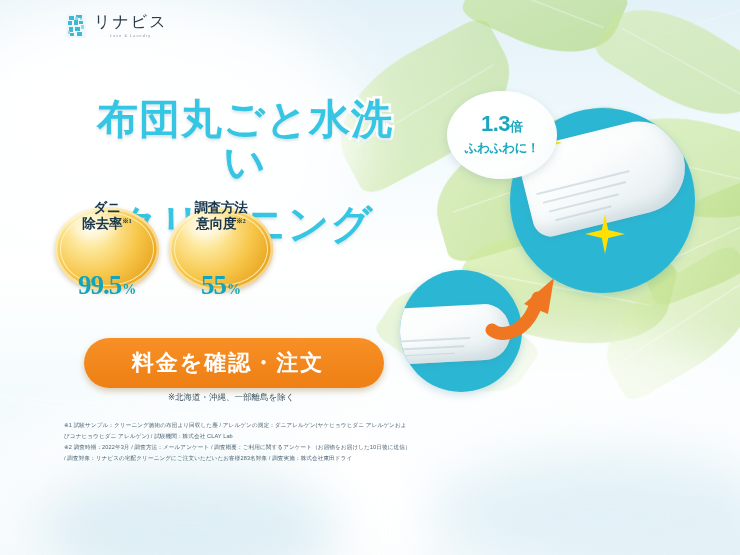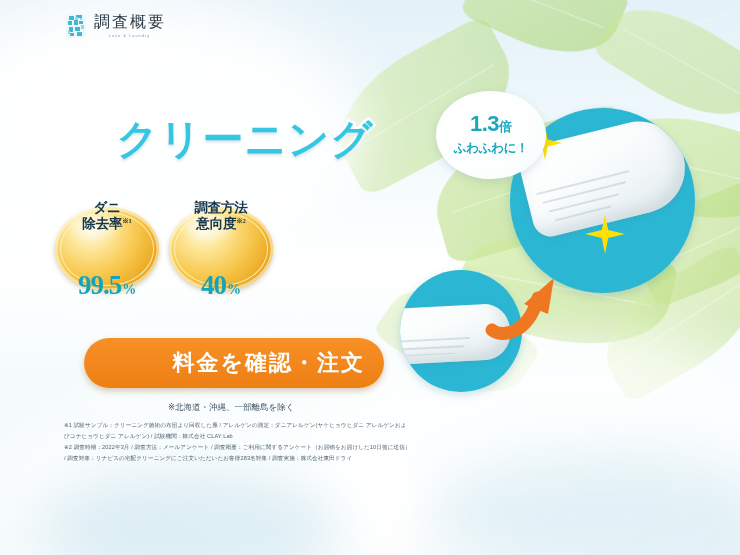--- a/index.html
+++ b/index.html
@@ -70,45 +70,45 @@
   
   #cta{position:absolute;left:84px;top:338px;width:300px;height:50px;
     border-radius:26px;background:linear-gradient(180deg,#f79026 0%,#ee7f14 100%);
     box-shadow:0 3px 6px rgba(150,95,25,.32);display:flex;align-items:center;
     cursor:pointer;border:none;padding:0;}
   #cta .freebox{position:relative;margin-left:12px;width:54px;height:38px;background:#fff;
     border-radius:7px;display:flex;flex-direction:column;align-items:center;
     justify-content:center;line-height:1.0;}
   #cta .freebox span{font-size:15px;font-weight:700;color:#1d2b36;letter-spacing:.5px;}
   #cta .freebox .ast{position:absolute;right:2px;bottom:0px;font-size:5px;color:#8d9aa3;}
-  #cta .label{flex:1;text-align:right;color:#fff;font-size:22px;font-weight:700;
-    letter-spacing:2px;padding-right:19px;}
-
-  
-  #bubble{position:absolute;left:436px;top:91px;width:110px;height:88px;border-radius:50%;
+  #cta .label{flex:1;text-align:center;color:#fff;font-size:22px;font-weight:700;
+    letter-spacing:2px;padding-right:12px;}
+
+  
+  #bubble{position:absolute;left:447px;top:91px;width:110px;height:88px;border-radius:50%;
     background:radial-gradient(circle at 38% 30%,#ffffff 0%,#fdfefe 60%,#f3fafb 100%);
     box-shadow:0 3px 9px rgba(110,150,165,.25);
     display:flex;flex-direction:column;align-items:center;justify-content:center;}
   #bubble .b1{color:#19a7bd;font-weight:700;font-size:13px;line-height:1;}
   #bubble .b1 .n{font-size:22px;letter-spacing:-0.5px;}
   #bubble .b2{color:#19a7bd;font-weight:700;font-size:12.5px;margin-top:5px;letter-spacing:-0.3px;}
 
   
   .pcircle{position:absolute;border-radius:50%;background:#2bb7d4;overflow:hidden;
     box-shadow:0 3px 9px rgba(60,140,165,.25);}
   .futon{position:absolute;background:
       linear-gradient(158deg,#ffffff 0%,#fbfdfd 38%,#eef4f6 70%,#e2ebef 100%);
     box-shadow:inset -6px -8px 14px rgba(190,205,212,.55), 0 2px 6px rgba(90,120,135,.18);}
   .fold{position:absolute;background:rgba(176,194,203,.45);border-radius:4px;}
 
   .spark{position:absolute;background:#ffe000;
     clip-path:polygon(50% 0%,58% 40%,100% 50%,58% 60%,50% 100%,42% 60%,0% 50%,42% 40%);}
 
   
-  #disclaimer{position:absolute;left:168px;top:402px;font-size:8.5px;color:#3c5260;}
+  #disclaimer{position:absolute;left:168px;top:392px;font-size:8.5px;color:#3c5260;}
   #fineprint{position:absolute;left:64px;top:420px;width:348px;font-size:5.6px;
     line-height:1.95;color:#4d6472;letter-spacing:.1px;}
   #fineprint p{margin:0;}
 </style>
 </head>
 <body>
 
 <div id="stage">
 
   <div class="leaf" style="left:470px;top:-38px;width:150px;height:86px;transform:rotate(24deg);background:linear-gradient(135deg,#cfe8a0,#a8d472);opacity:.62;">
@@ -171,26 +171,27 @@
         </g>
         <g fill="#8fd9e8">
           <rect x="10" y="4" width="3" height="3"></rect>
             <rect x="16" y="12" width="3" height="4"></rect>
           <rect x="3" y="18" width="2" height="3"></rect>
             <rect x="15" y="5" width="2" height="2"></rect>
         </g>
       </svg>
     </span>
     <span class="wordmark">
-      <span class="name">調査概要</span>
+      <span class="name">リナビス</span>
       <span class="sub">Love &amp; Laundry</span>
     </span>
   </div>
 
   <div id="headline">
+    <div class="l1">布団丸ごと水洗い</div>
     <div class="l2">クリーニング</div>
   </div>
 
   <div id="medals">
 
     <div class="medal">
       <div class="disc"></div>
       <div class="inner">
         <div class="cap">ダニ</div>
         <div class="cap"><span>除去率</span><span class="note">※1</span></div>
@@ -201,21 +202,21 @@
       </div>
     </div>
 
 
     <div class="medal">
       <div class="disc"></div>
       <div class="inner">
         <div class="cap">調査方法</div>
         <div class="cap"><span>意向度</span><span class="note">※2</span></div>
         <div class="big">
-          <span class="num">40</span>
+          <span class="num">55</span>
           <span class="unit">%</span>
         </div>
       </div>
     </div>
 
   </div>
 
   <button id="cta">
     <span class="label">料金を確認・注文</span>
   </button>

